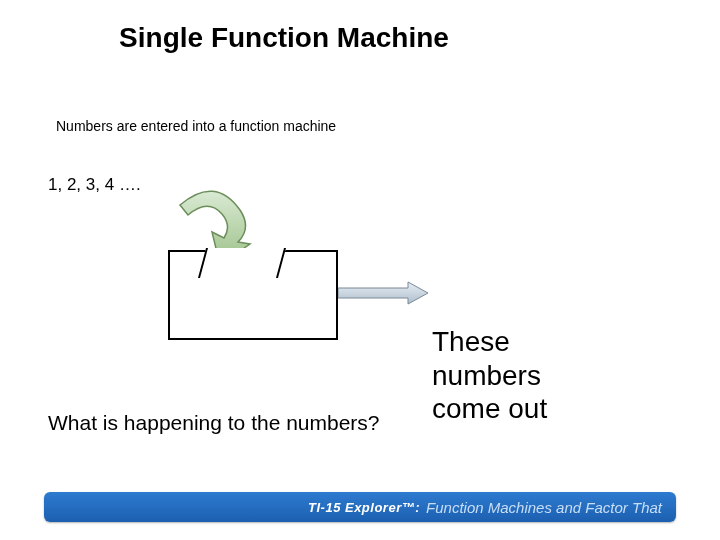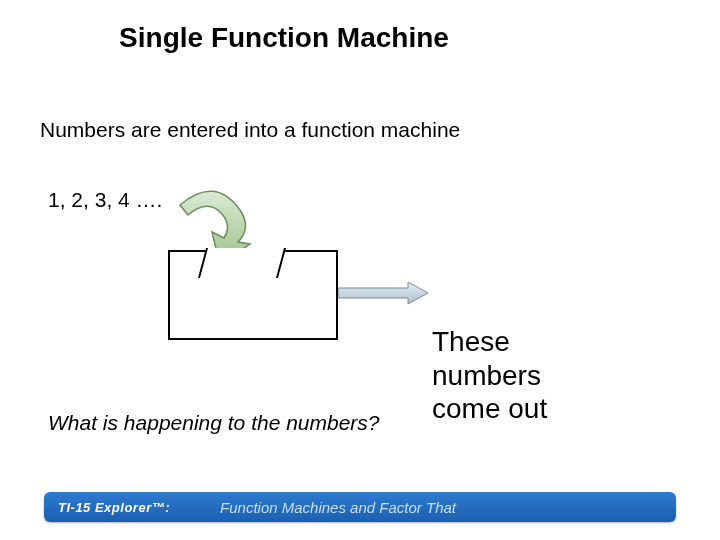--- a/index.html
+++ b/index.html
@@ -1,30 +1,30 @@
 <!DOCTYPE html>
 <html><head>
 <meta charset="utf-8">
 <style>
   * { margin: 0; padding: 0; box-sizing: border-box; }
   html, body { width: 720px; height: 540px; background: #fff; font-family: Arial, Helvetica, sans-serif; color: #000; }
   .slide { position: relative; width: 568px; height: 540px; border-radius: 22px; }
   .title { position: absolute; top: 22px; left: 0; right: 0; text-align: center; font-size: 28px; font-weight: bold; }
-  .intro { position: absolute; top: 118px; left: 40px; font-size: 21px; }
-  .input-numbers { position: absolute; top: 188px; left: 48px; font-size: 21px; }
+  .intro { position: absolute; top: 118px; left: 56px; font-size: 14px; }
+  .input-numbers { position: absolute; top: 175px; left: 48px; font-size: 17px; }
   .machine-box { position: absolute; top: 250px; left: 168px; width: 170px; height: 90px; border: 2px solid #000; background: #fff; }
   .machine-cut { position: absolute; top: 248px; left: 202px; width: 80px; height: 30px; background: #fff; border-left: 2px solid #000; border-right: 2px solid #000; transform: skewX(-15deg); }
   .curved-arrow { position: absolute; top: 180px; left: 160px; }
   .out-arrow { position: absolute; top: 280px; left: 338px; }
   .output-numbers { position: absolute; top: 281px; left: 432px; font-size: 21px; }
   .output-caption { position: absolute; top: 325px; left: 432px; font-size: 28px; line-height: 1.2; }
-  .question { position: absolute; top: 411px; left: 48px; font-size: 21px; font-style: italic; }
-  .footer { position: absolute; bottom: 18px; left: 44px; width: 632px; height: 30px; border-radius: 6px; background: linear-gradient(#2e7bd0, #1c5fb0); display: flex; align-items: center; padding: 0 14px; box-shadow: 0 1px 2px rgba(0,0,0,0.3); }
+  .question { position: absolute; top: 411px; left: 48px; font-size: 21px; }
+  .footer { position: absolute; bottom: 18px; left: 44px; width: 632px; height: 30px; border-radius: 6px; background: linear-gradient(#2e7bd0, #1c5fb0); display: flex; align-items: center; padding: 0 14px; box-shadow: 0 1px 2px rgba(0,0,0,0.3); justify-content: flex-end; }
   .footer-logo { color: #fff; font-weight: bold; font-style: italic; font-size: 13px; margin-right: 6px; letter-spacing: .5px; }
-  .footer-text { color: #c7def5; font-size: 15px; font-style: italic; margin-left: 44px; }
+  .footer-text { color: #c7def5; font-size: 15px; font-style: italic; }
 </style>
 </head>
 <body>
 
 <div class="slide">
 
   <div class="title">Single Function Machine</div>
 
   <div class="intro">Numbers are entered into a function machine</div>
 

